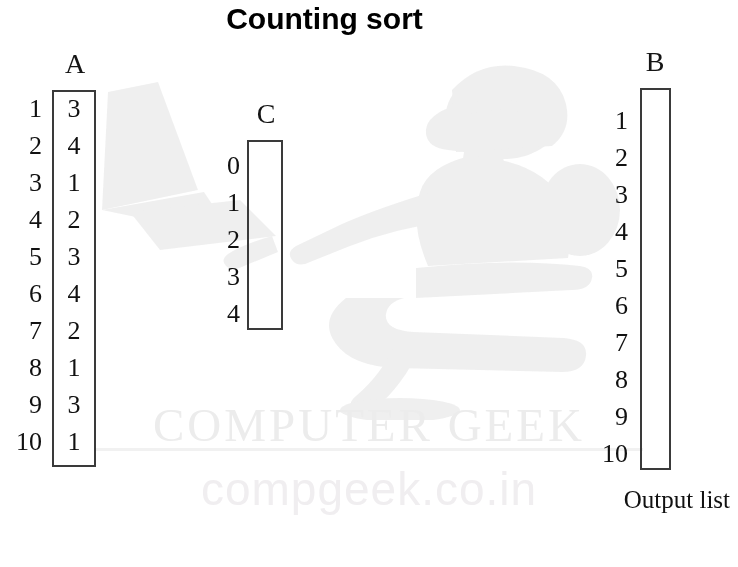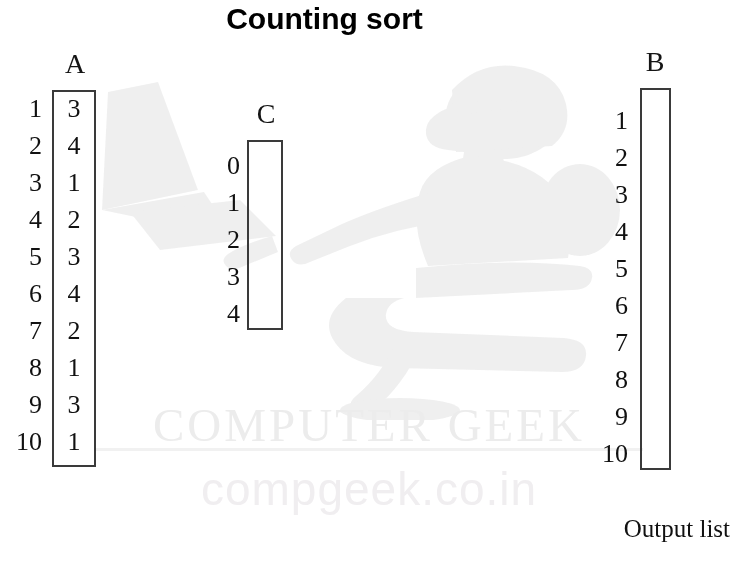--- a/index.html
+++ b/index.html
@@ -129,21 +129,21 @@
 
   .caption {
     position: absolute;
     font-size: 25px;
     line-height: 25px;
     color: #111111;
     white-space: nowrap;
     z-index: 3;
   }
   .caption.left  { left: 28px;  top: 509px; }
-  .caption.right { right: 8px;  top: 516px; }
+  .caption.right { right: 8px;  top: 487px; }
 </style>
 </head>
 <body>
 
 <div id="canvas">
 
   <svg class="wm-art" viewBox="0 0 560 360" xmlns="http://www.w3.org/2000/svg">
     <g fill="#ededed">
 
       <path d="M8 32 L58 22 L98 130 L2 150 Z"></path>

